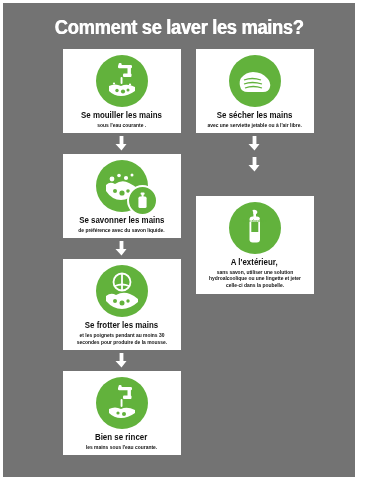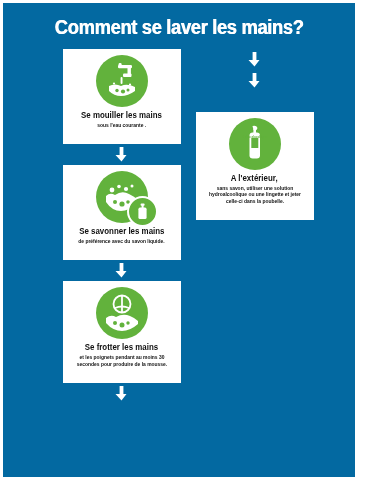--- a/index.html
+++ b/index.html
@@ -10,21 +10,21 @@
     width: 370px;
     height: 480px;
     background: #ffffff;
     font-family: "Liberation Sans", sans-serif;
     overflow: hidden;
   }
   #poster {
     position: relative;
     width: 358px;
     height: 480px;
-    background: #0369a1;
+    background: #737373;
     box-sizing: border-box;
     border: 3px solid #ffffff;
     overflow: hidden;
   }
   #poster-title {
     text-align: center;
     color: #ffffff;
     font-weight: bold;
     font-size: 20px;
     letter-spacing: -0.4px;
@@ -47,21 +47,21 @@
   .column {
     width: 122px;
     display: flex;
     flex-direction: column;
     align-items: center;
   }
   .panel {
     width: 118px;
     background: #ffffff;
     box-sizing: border-box;
-    padding: 6px 4px 16px 4px;
+    padding: 6px 4px 5px 4px;
     display: flex;
     flex-direction: column;
     align-items: center;
   }
   .icon-circle {
     width: 52px;
     height: 52px;
     border-radius: 50%;
     background: #62b23c;
     display: flex;
@@ -208,25 +208,59 @@
         </div>
         <div class="panel-heading">Se frotter les mains</div>
         <div class="panel-sub">et les poignets pendant au moins 30 secondes pour produire de la mousse.</div>
       </div>
       <div class="arrow">
         <svg width="13" height="15" viewBox="0 0 13 15">
             <path d="M4.6 0 h3.8 v8 h3.1 L6.5 14.5 L0.5 8 h4.1 z" fill="#ffffff"></path>
           </svg>
       </div>
 
+      <div class="panel">
+        <div class="icon-circle">
+          <svg width="42" height="42" viewBox="0 0 42 42">
+            <g fill="#ffffff">
+              <rect x="17" y="5" width="14" height="3.2" rx="1.2"></rect>
+              <rect x="26.5" y="6" width="3.4" height="11"></rect>
+              <rect x="22" y="13.5" width="8.5" height="3.4" rx="1"></rect>
+              <rect x="17.6" y="3" width="3" height="5" rx="1.2"></rect>
+              <rect x="19.6" y="17" width="1.9" height="8" rx="0.9"></rect>
+              <path d="M8 27 q6 -3 12 0 q6 -3 14 1 l0 3 q-7 5 -14 5 q-7 0 -12 -5 z"></path>
+              <circle cx="17" cy="31" r="1.6" fill="#62b23c"></circle>
+              <circle cx="23" cy="32" r="2" fill="#62b23c"></circle>
+            </g>
+          </svg>
+        </div>
+        <div class="panel-heading">Bien se rincer</div>
+        <div class="panel-sub">les mains sous l'eau courante.</div>
+      </div>
 
     </div>
 
     <div class="column">
 
+      <div class="panel">
+        <div class="icon-circle">
+          <svg width="42" height="42" viewBox="0 0 42 42">
+            <g fill="#ffffff">
+              <path d="M7 18 q5 -6 12 -6 q9 0 14 6 q4 4 3 9 q-1 5 -7 5 l-15 0 q-7 0 -8 -6 q-1 -5 1 -8 z"></path>
+              <g stroke="#62b23c" stroke-width="1.3" fill="none">
+                <path d="M10 20 q8 -3 17 0"></path>
+                <path d="M10 24 q8 -3 18 0"></path>
+                <path d="M11 28 q8 -3 17 0"></path>
+              </g>
+            </g>
+          </svg>
+        </div>
+        <div class="panel-heading">Se sécher les mains</div>
+        <div class="panel-sub">avec une serviette jetable ou à l'air libre.</div>
+      </div>
       <div class="arrow">
         <svg width="13" height="15" viewBox="0 0 13 15">
             <path d="M4.6 0 h3.8 v8 h3.1 L6.5 14.5 L0.5 8 h4.1 z" fill="#ffffff"></path>
           </svg>
       </div>
 
       <div class="arrow">
         <svg width="13" height="15" viewBox="0 0 13 15">
             <path d="M4.6 0 h3.8 v8 h3.1 L6.5 14.5 L0.5 8 h4.1 z" fill="#ffffff"></path>
           </svg>

